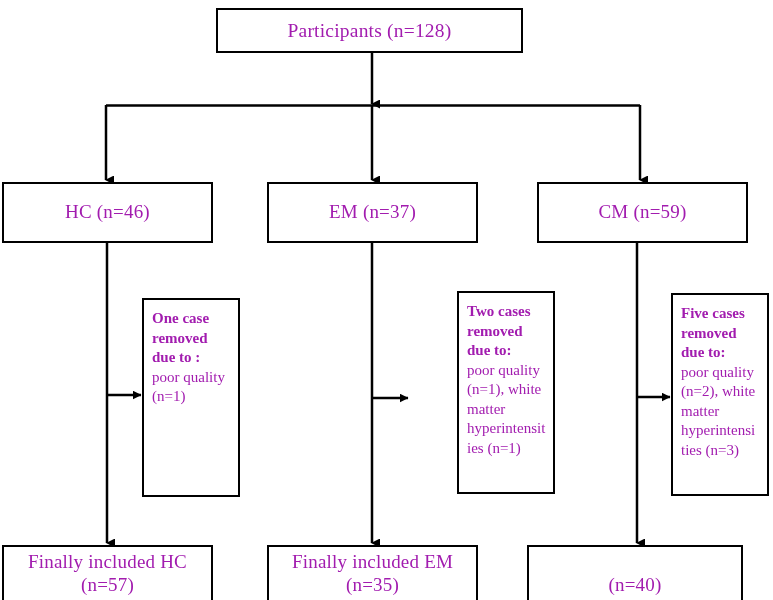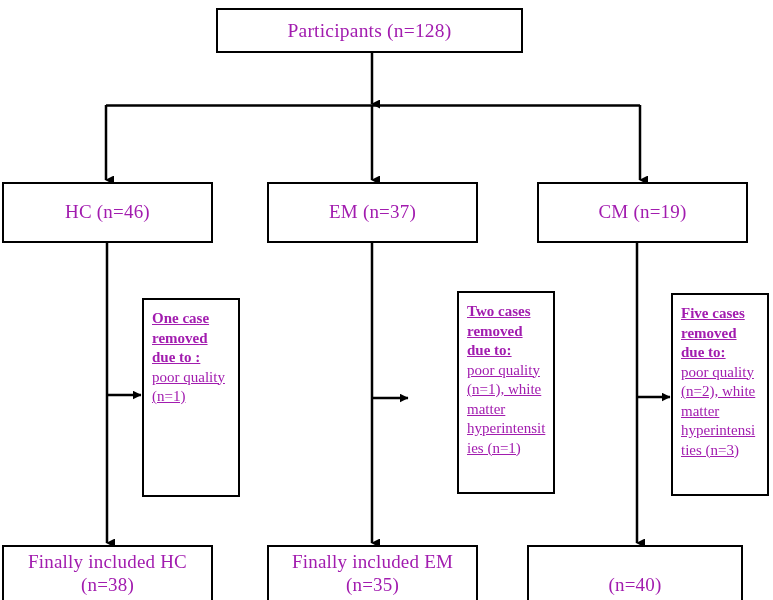--- a/index.html
+++ b/index.html
@@ -44,21 +44,20 @@
     position: absolute;
     box-sizing: border-box;
     border: 2.5px solid #000000;
     background: #ffffff;
     display: block;
     padding: 9px 8px 2px 8px;
     text-align: justify;
     text-align-last: left;
     font-size: 15px;
     line-height: 1.30;
-    text-decoration: underline;
   }
   .removal .hd {
     font-weight: bold;
     display: block;
     text-align: justify;
   }
   .removal .bd {
     font-weight: normal;
     display: block;
     text-align: justify;
@@ -115,21 +114,21 @@
 
   <div class="box box-title" style="left:2px; top:182px; width:211px; height:61px;">
     <span>HC (n=46)</span>
   </div>
 
   <div class="box box-title" style="left:267px; top:182px; width:211px; height:61px;">
     <span>EM (n=37)</span>
   </div>
 
   <div class="box box-title" style="left:537px; top:182px; width:211px; height:61px;">
-    <span>CM (n=19)</span>
+    <span>CM (n=59)</span>
   </div>
 
   <div class="removal" style="left:142px; top:298px; width:98px; height:199px;">
     <span class="hd">One      case</span>
     <span class="hd">removed</span>
     <span class="hd hd-last">due   to  :</span>
     <span class="bd">poor  quality</span>
     <span class="bd bd-last">(n=1)</span>
   </div>
 
@@ -151,21 +150,21 @@
     <span class="bd">poor  quality</span>
     <span class="bd">(n=2), white</span>
     <span class="bd">matter</span>
     <span class="bd">hyperintensi</span>
     <span class="bd bd-last">ties (n=3)</span>
   </div>
 
   <div class="box box-final" style="left:2px; top:545px; width:211px; height:57px;">
     <span>
       <span>Finally included HC</span><br>
-      <span>(n=38)</span>
+      <span>(n=57)</span>
     </span>
   </div>
 
   <div class="box box-final" style="left:267px; top:545px; width:211px; height:57px;">
     <span>
       <span>Finally included EM</span><br>
       <span>(n=35)</span>
     </span>
   </div>
 

